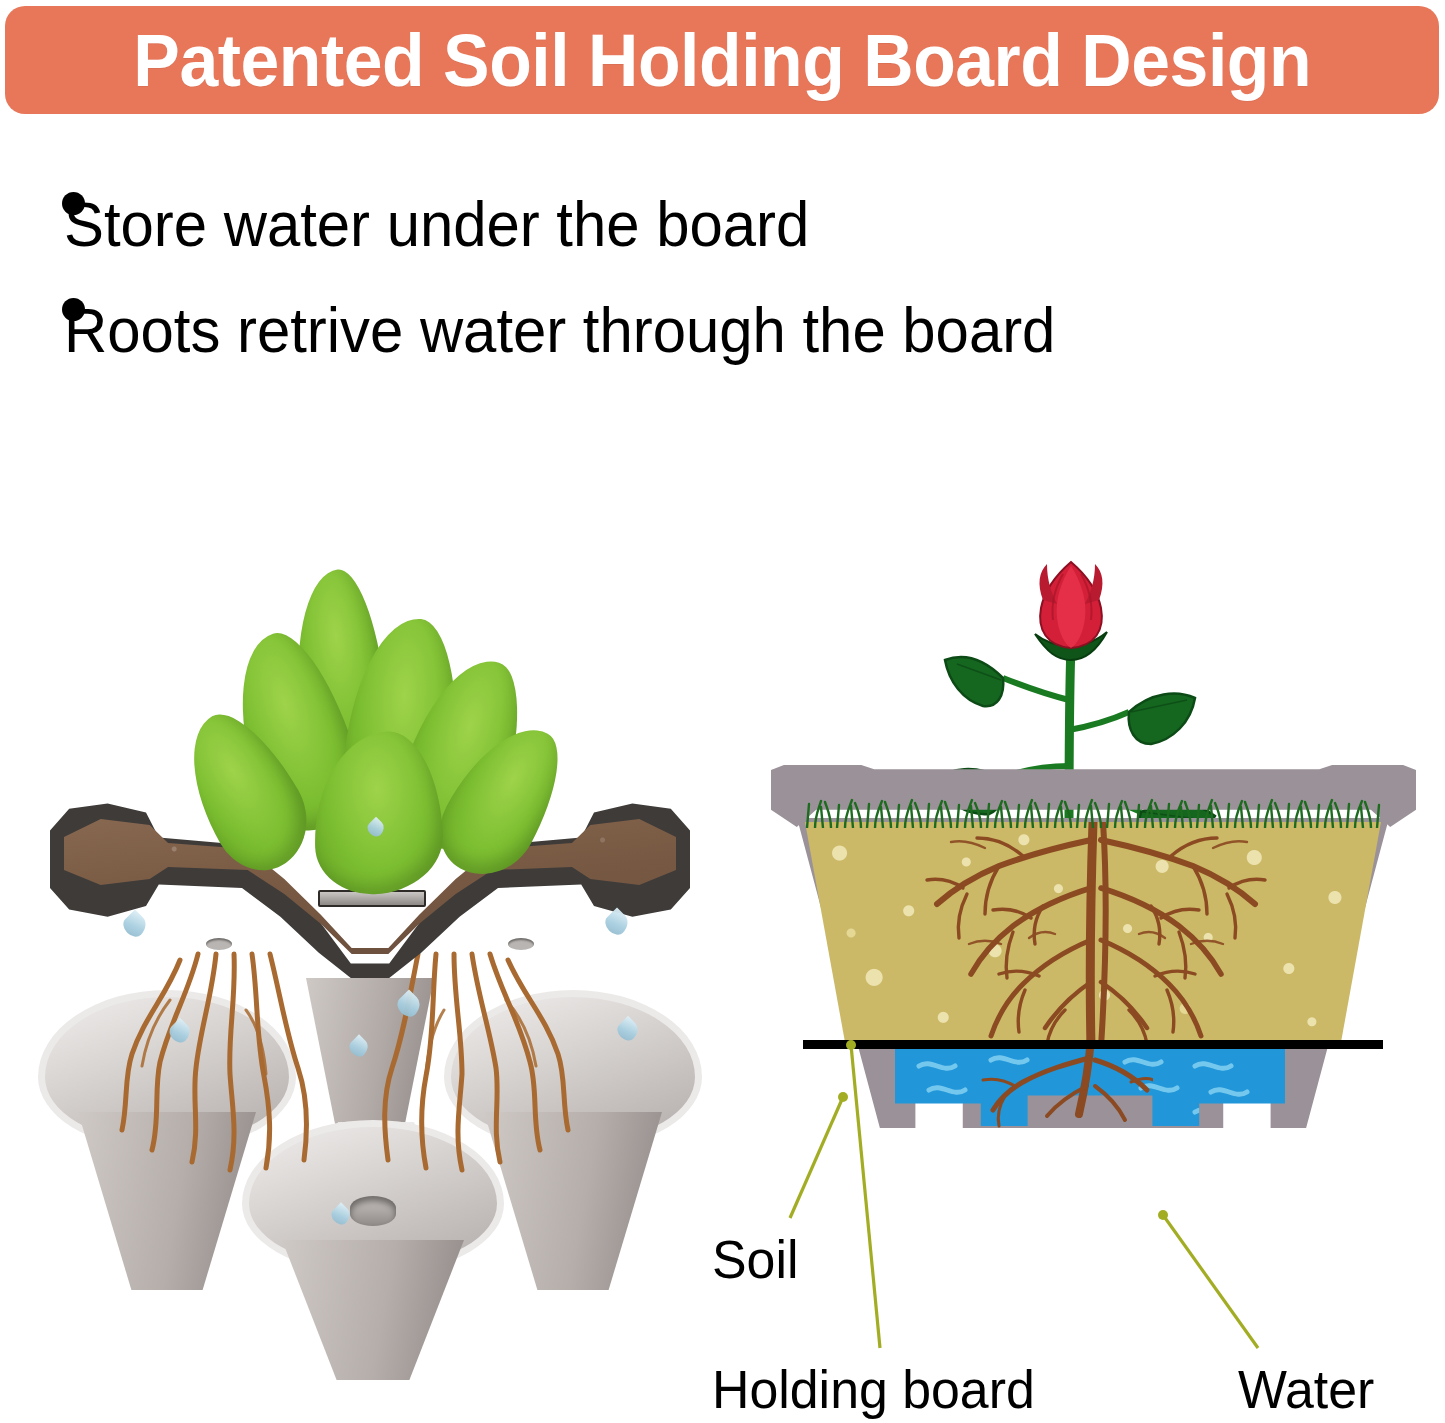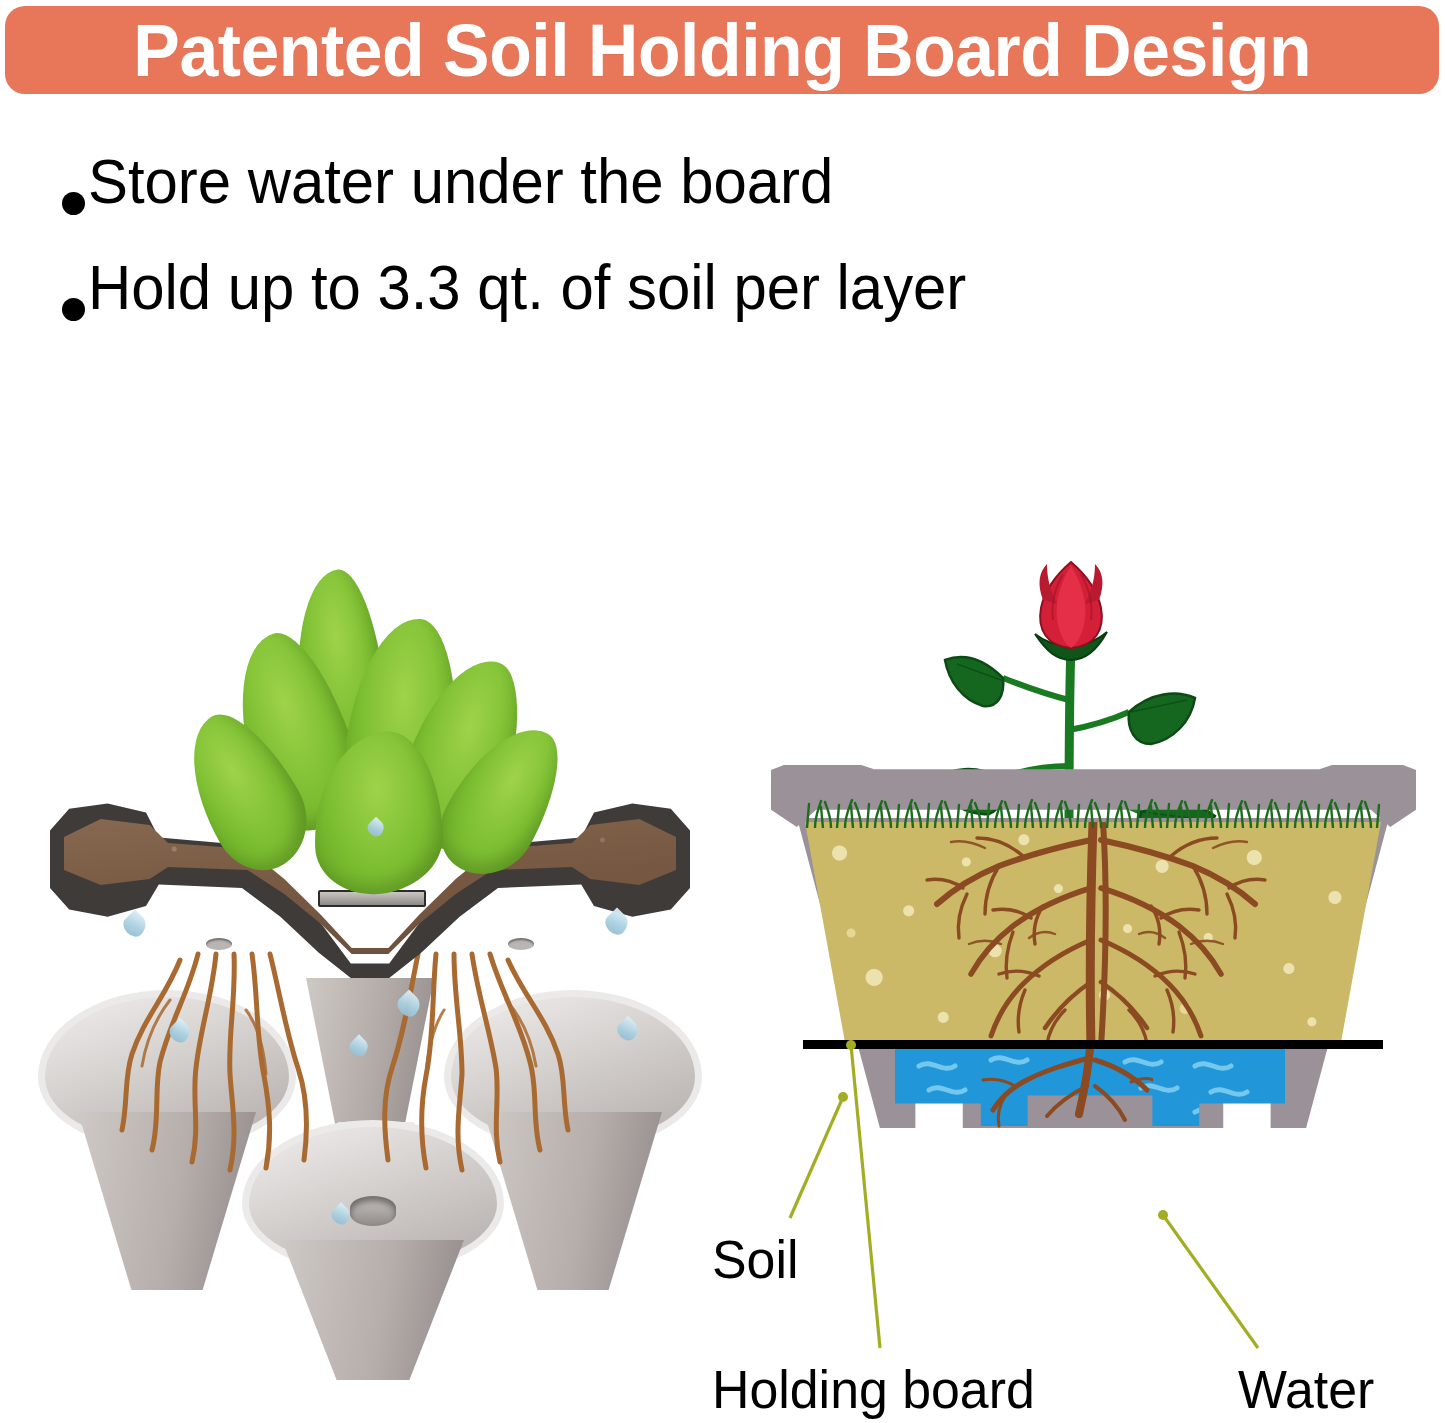--- a/index.html
+++ b/index.html
@@ -15,21 +15,21 @@
     font-family: "Liberation Sans", sans-serif;
     -webkit-font-smoothing: antialiased;
   }
 
   
   #header-banner {
     position: absolute;
     left: 5px;
     top: 6px;
     width: 1434px;
-    height: 88px;
+    height: 108px;
     background: #e8775a;
     border-radius: 20px;
     box-sizing: border-box;
     display: flex;
     align-items: center;
     justify-content: center;
   }
   #header-title {
     color: #ffffff;
     font-size: 75px;
@@ -47,23 +47,23 @@
     left: 0;
     top: 150px;
     width: 1445px;
     list-style: none;
     margin: 0;
     padding: 0;
   }
   .feature-item {
     position: relative;
     height: 106px;
-    padding-left: 88px;
+    padding-left: 64px;
     display: flex;
-    align-items: flex-start;
+    align-items: flex-end;
     color: #000000;
   }
   .feature-bullet {
     position: absolute;
     left: 62px;
     top: 50%;
     width: 23px;
     height: 23px;
     margin-top: -11px;
     background: #000000;
@@ -323,21 +323,21 @@
   <div id="header-title">Patented Soil Holding Board Design</div>
 </div>
 
 <ul id="feature-list">
   <li class="feature-item">
     <span class="feature-bullet"></span>
     <span class="feature-text">Store water under the board</span>
   </li>
   <li class="feature-item">
     <span class="feature-bullet"></span>
-    <span class="feature-text">Hold up to 3.3 qt. of soil per layer</span>
+    <span class="feature-text">Roots retrive water through the board</span>
   </li>
 </ul>
 
 <div id="figures">
 
   <div id="product-photo">
 
     <div class="planter-lobe lobe-bowl" style="left:18px; top:430px; width:258px; height:158px;"></div>
     <div class="planter-lobe lobe-cone" style="left:58px; top:552px; width:178px; height:178px; border:none;"></div>
 

